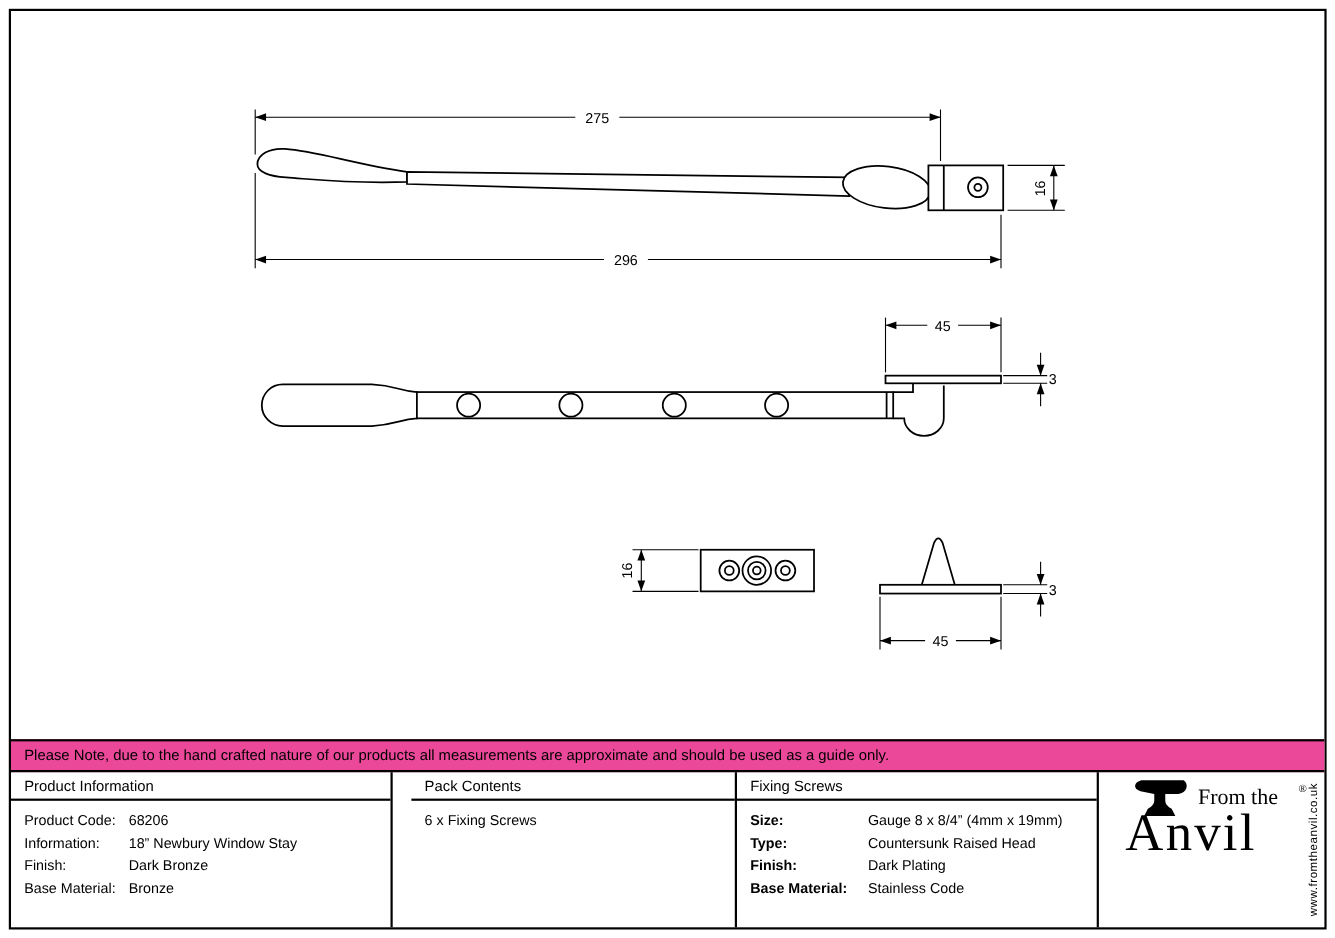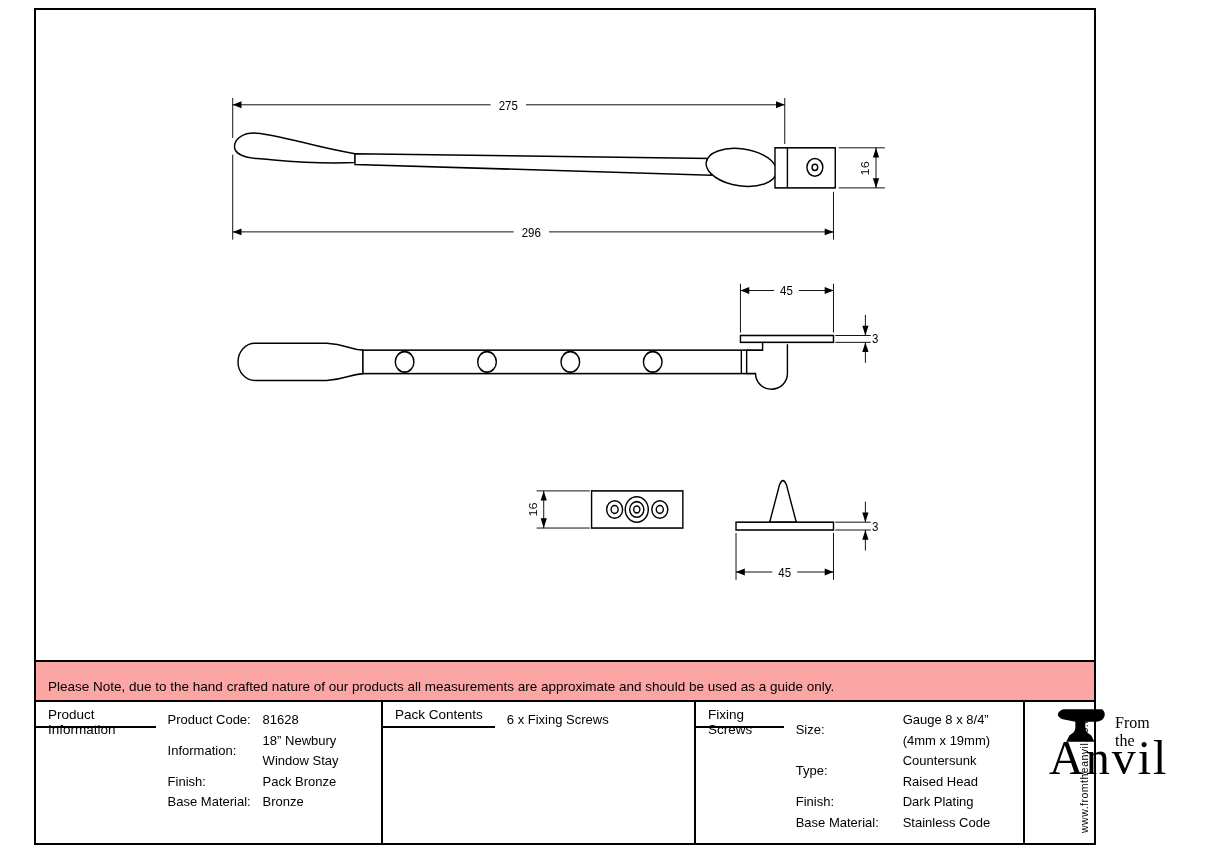--- a/index.html
+++ b/index.html
@@ -1,47 +1,47 @@
 <!DOCTYPE html>
 <html><head>
 <meta charset="utf-8">
 <style>
   html,body{margin:0;padding:0;}
   body{width:1214px;height:853px;position:relative;background:#fff;color:#000;
        font-family:"Liberation Sans",sans-serif;}
-  .frame{position:absolute;left:8px;top:8px;width:1062px;height:837px;border:2px solid #000;
-         box-sizing:border-box;display:flex;flex-direction:column;background:#fff;margin-left:26px;}
+  .frame{position:absolute;left:8px;top:8px;width:1198px;height:837px;border:2px solid #000;
+         box-sizing:border-box;display:flex;flex-direction:column;background:#fff;}
   .drawing-area{flex:1 1 auto;position:relative;overflow:hidden;}
   .drawing-area svg{display:block;width:100%;height:100%;}
 
   .note-row{flex:0 0 auto;border-top:2px solid #000;border-bottom:2px solid #000;
-            padding:17px 12px 6px;font-size:13.5px;background:#fca5a5;}
+            padding:5px 12px 6px;font-size:13.5px;background:#ec4899;}
 
   .spec-table{flex:0 0 141px;display:flex;}
-  .col{box-sizing:border-box;border-right:2px solid #000;display:flex;flex-direction:row;}
+  .col{box-sizing:border-box;border-right:2px solid #000;display:flex;flex-direction:column;}
   .col-logo{border-right:none;flex:1;position:relative;}
   .col-header{box-sizing:border-box;height:26px;padding:5px 12px 0;border-bottom:2px solid #000;font-size:13.5px;}
   .col-body{padding:8px 12px 0;font-size:13px;line-height:20.6px;}
   .col-product{width:347px;}
-  .col-pack{width:313px;}
+  .col-pack{width:313px;padding-left:17px;}
   .col-screws{width:329px;}
   .kv{display:flex;align-items:center;}
   .kv .k{flex:0 0 95px;}
-  .col-screws .kv .k{flex:0 0 107px;}
+  .col-screws .kv .k{flex:0 0 107px;font-weight:bold;}
 
   
   .part{fill:#fff;stroke:#000;stroke-width:1.6;}
   .partline{fill:none;stroke:#000;stroke-width:1.6;}
   .ext,.dim{stroke:#000;stroke-width:1;fill:none;}
   .dimtext{font:13px "Liberation Sans",sans-serif;text-anchor:middle;fill:#000;}
   .dimbg{fill:#fff;stroke:none;}
 
   
   .anvil-icon{position:absolute;left:28px;top:4px;width:58px;height:40px;}
-  .from-the{position:absolute;left:90px;top:12px;font-family:"Liberation Serif",serif;font-size:16px;}
+  .from-the{position:absolute;left:90px;top:12px;font-family:"Liberation Serif",serif;font-size:20px;}
   .reg{position:absolute;right:16px;top:10px;font-size:10px;font-family:"Liberation Serif",serif;}
   .anvil-name{position:absolute;left:24px;top:32px;font-family:"Liberation Serif",serif;
               font-weight:normal;font-size:48px;line-height:1;letter-spacing:2px;}
   .brand-url{position:absolute;right:4px;top:0;bottom:0;display:flex;align-items:center;justify-content:center;
              writing-mode:vertical-rl;transform:rotate(180deg);font-size:10.5px;letter-spacing:0.5px;}
 </style>
 </head>
 <body>
 
 <div class="frame">
@@ -143,29 +143,29 @@
 
   <div class="note-row">Please Note, due to the hand crafted nature of our products all measurements are approximate and should be used as a guide only.</div>
 
   <div class="spec-table">
 
     <div class="col col-product">
       <div class="col-header">Product Information</div>
       <div class="col-body">
         <div class="kv">
           <span class="k">Product Code:</span>
-          <span class="v">81628</span>
+          <span class="v">68206</span>
         </div>
         <div class="kv">
           <span class="k">Information:</span>
           <span class="v">18” Newbury Window Stay</span>
         </div>
         <div class="kv">
           <span class="k">Finish:</span>
-          <span class="v">Pack Bronze</span>
+          <span class="v">Dark Bronze</span>
         </div>
         <div class="kv">
           <span class="k">Base Material:</span>
           <span class="v">Bronze</span>
         </div>
       </div>
     </div>
 
     <div class="col col-pack">
       <div class="col-header">Pack Contents</div>

